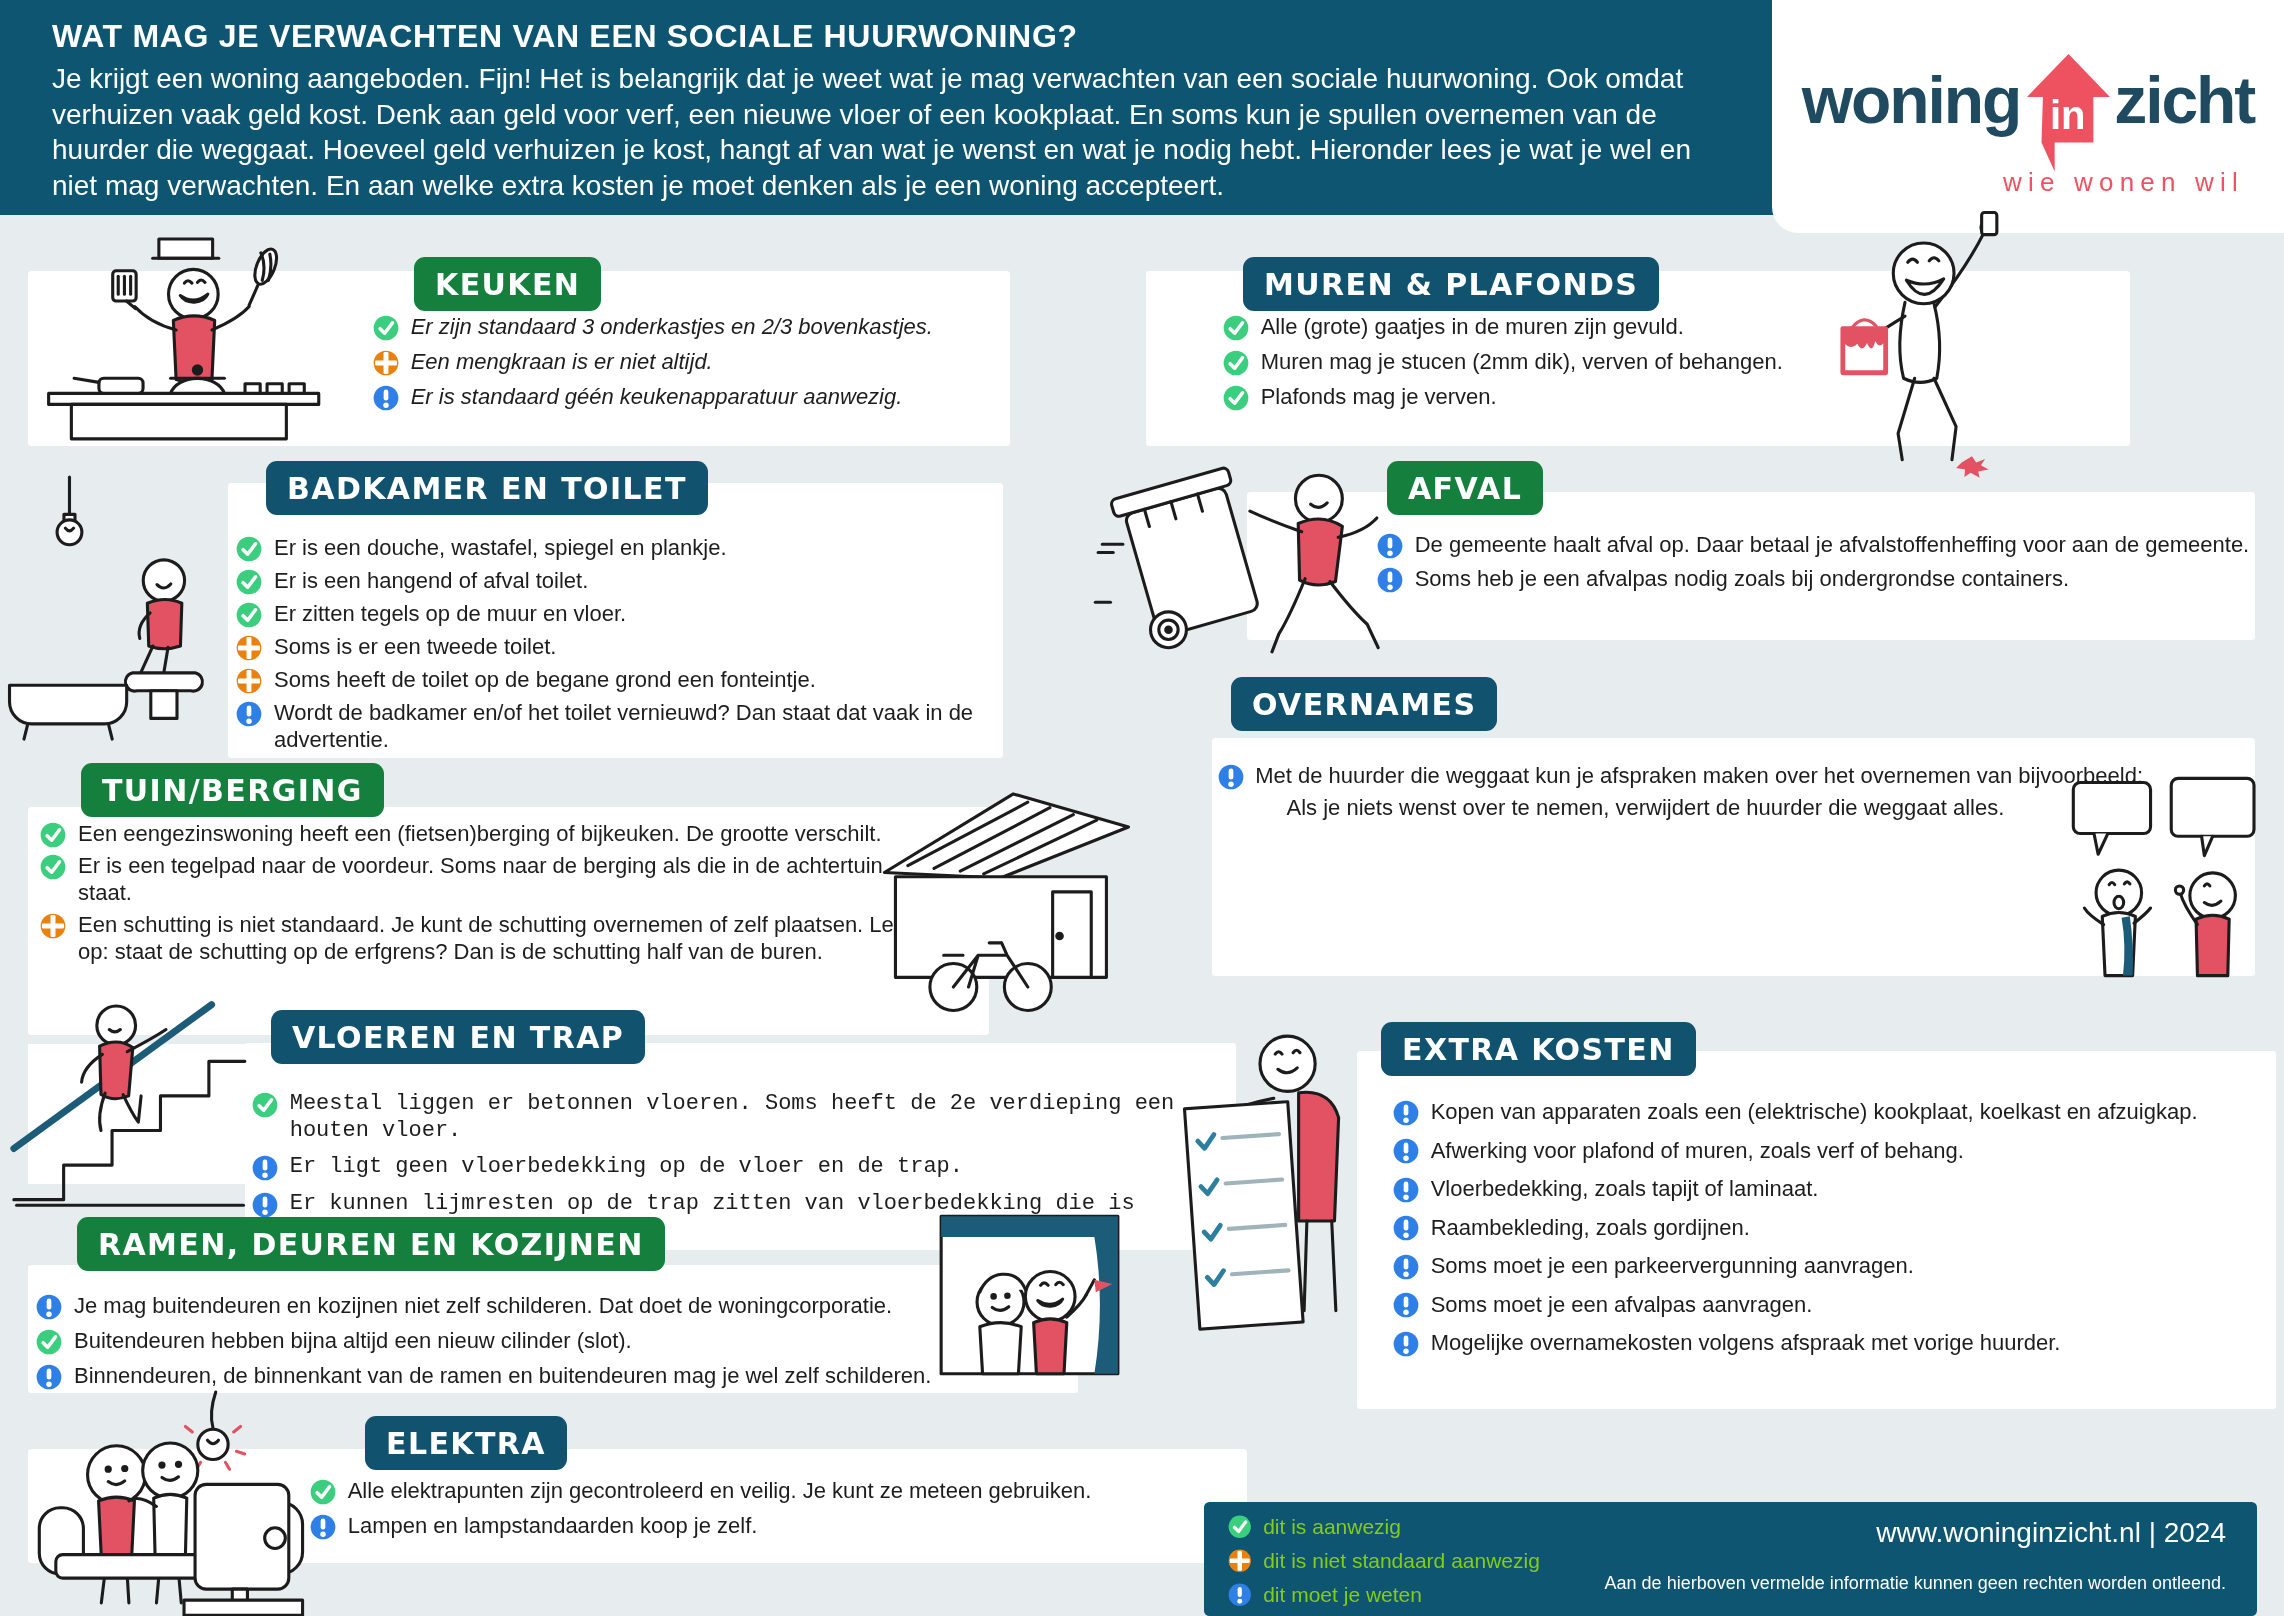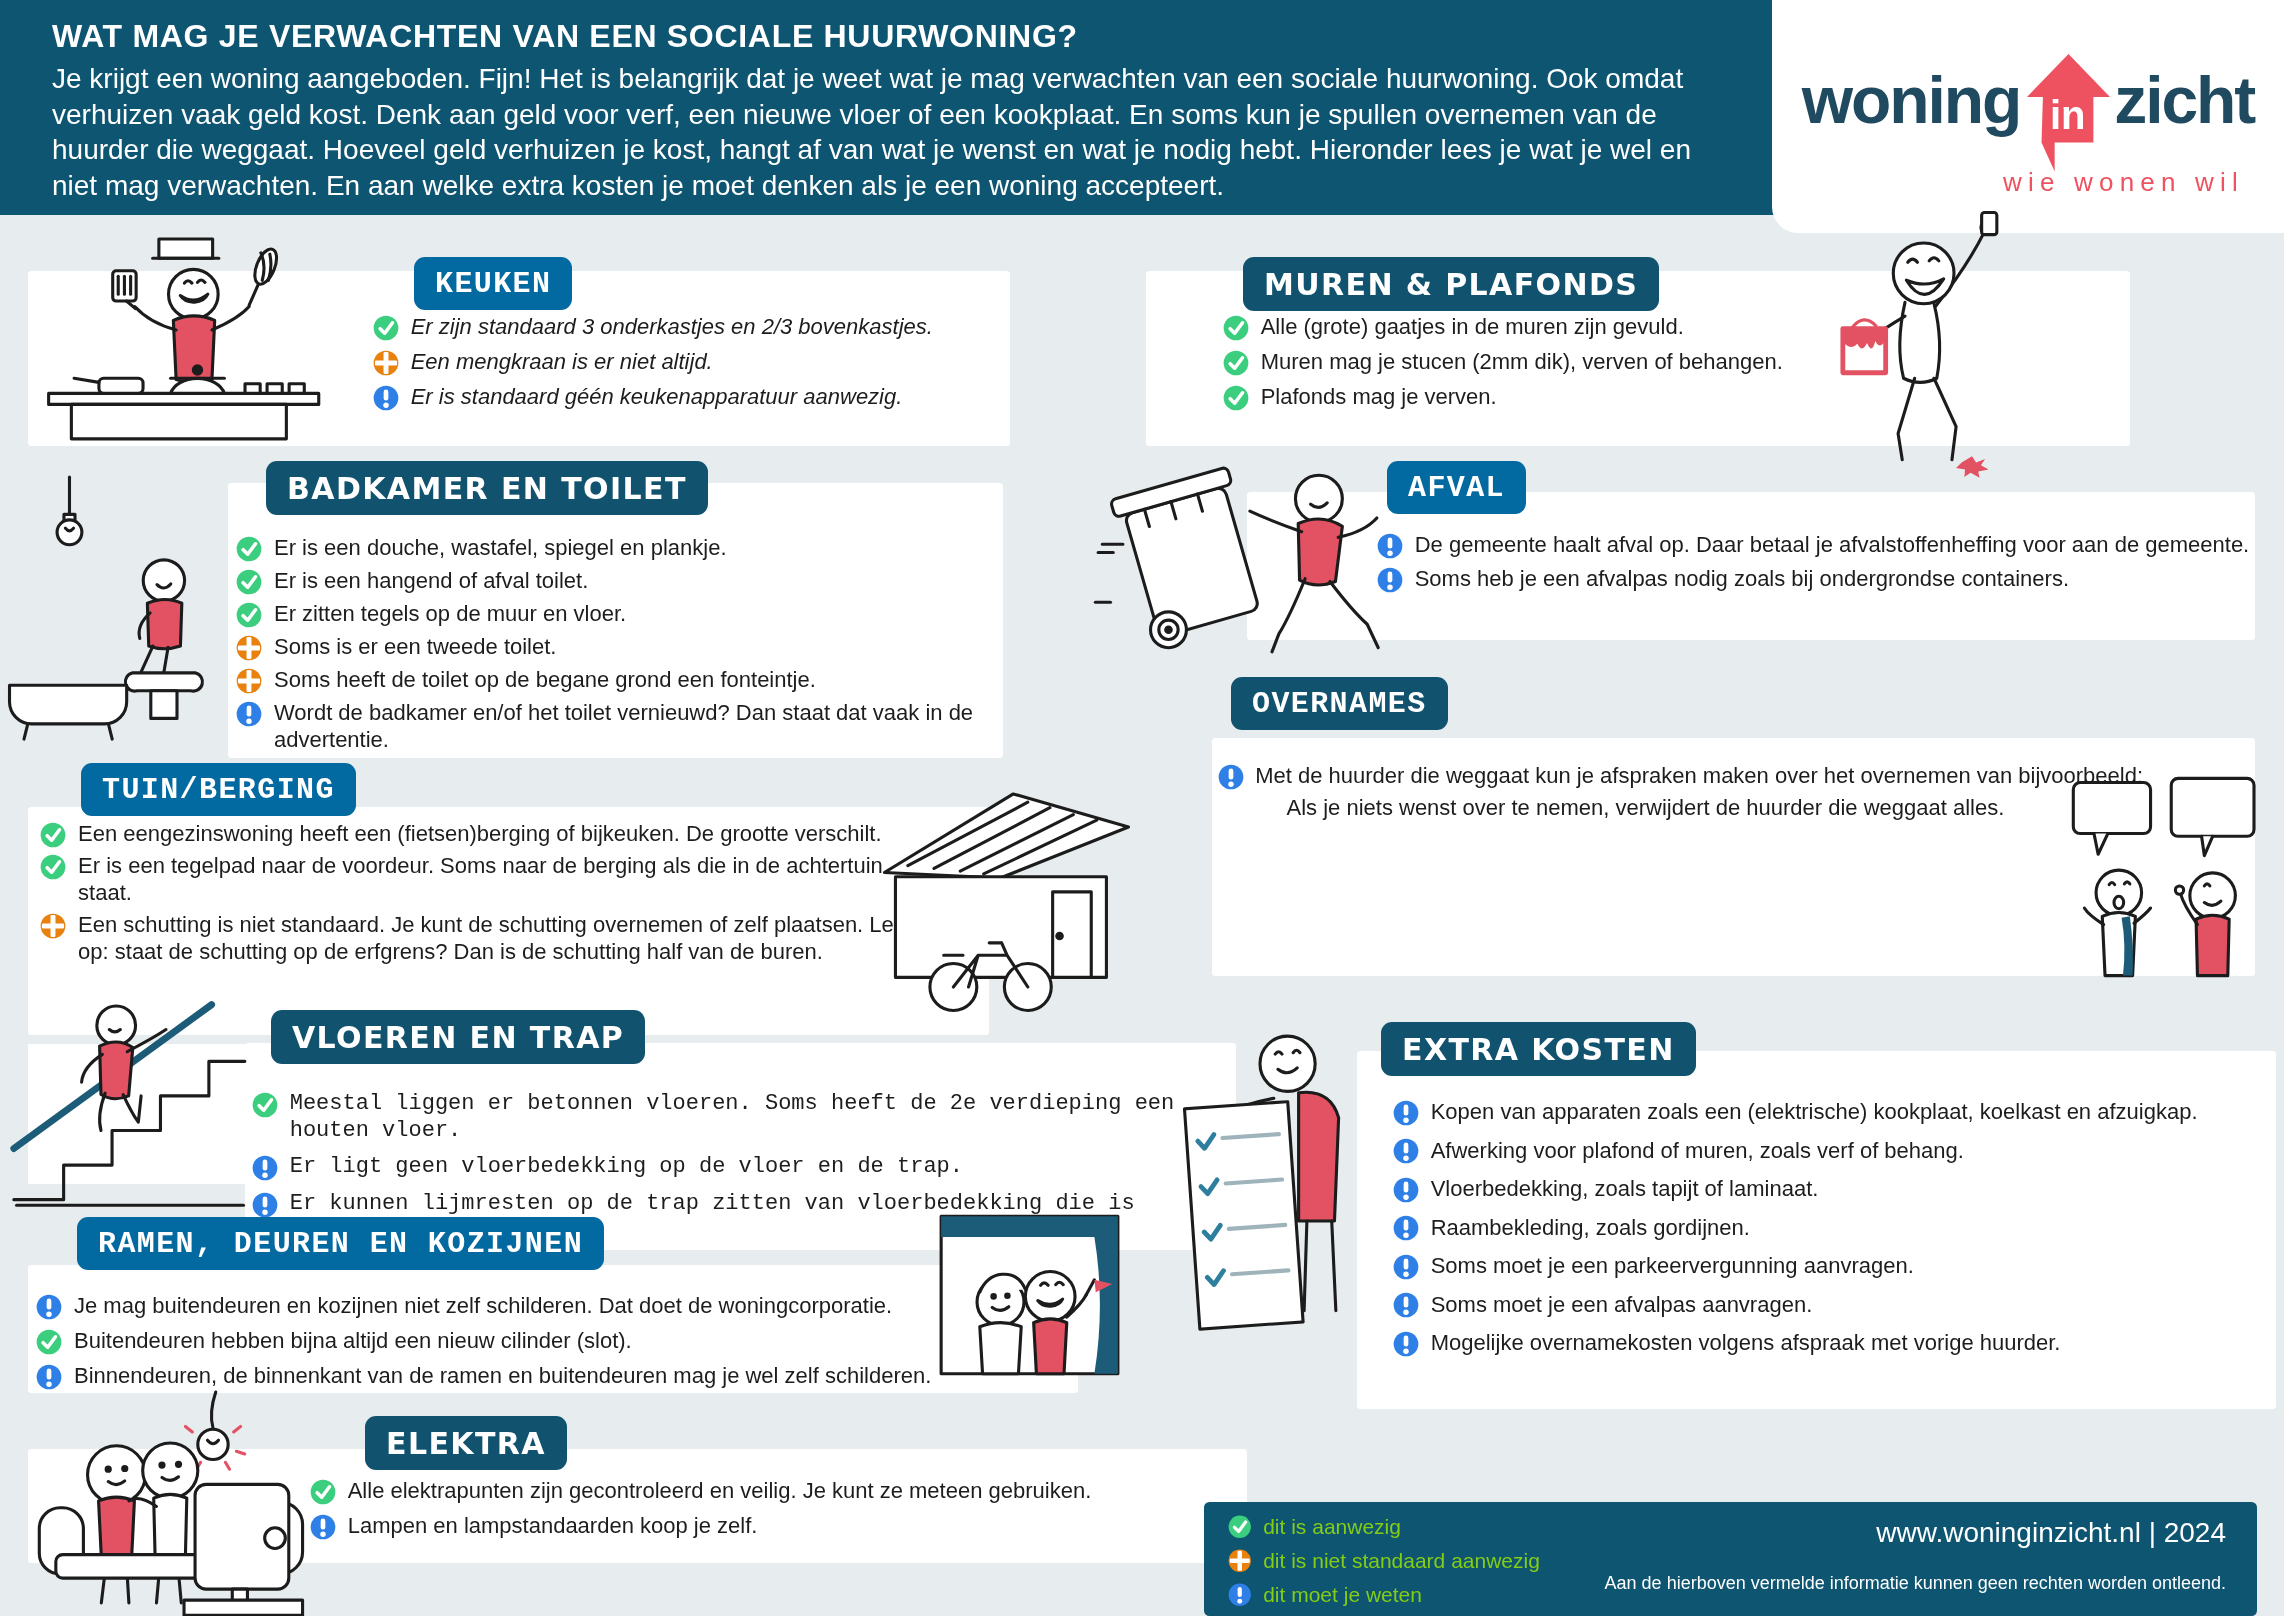--- a/index.html
+++ b/index.html
@@ -16,21 +16,21 @@
   
   #logo-card { position:absolute; right:0; top:0; width:512px; height:233px; background:#fff; border-radius:0 0 0 26px; z-index:2; }
   .logo-row { position:absolute; left:0; top:54px; width:512px; display:flex; align-items:center; justify-content:center; }
   .logo-word { font-size:66px; font-weight:700; color:#1f4a60; letter-spacing:-2.1px; }
   .logo-house { width:83px; height:131px; margin:0 4.1px -40px 7px; position:relative; }
   .logo-tagline { position:absolute; right:40px; top:167px; color:#ee5261; font-size:26px; letter-spacing:6.2px; }
   
   .card { position:absolute; background:#fff; border-radius:3.5px; z-index:1; }
   .badge { position:absolute; z-index:6; color:#fff; font-weight:700; font-size:30px; letter-spacing:1.4px;
            padding:9.7px 21px; border-radius:11px; white-space:nowrap; font-family:"DejaVu Sans", sans-serif; }
-  .badge.red  { background:#0369a1;font-family:Liberation Mono, monospace; }
+  .badge.red  { background:#15803d; }
   .badge.teal { background:#11536e; }
   .items { position:absolute; display:flex; flex-direction:column; list-style:none; }
   .item { display:flex; align-items:flex-start; gap:11.7px; }
   .item .ic { width:26px; height:26px; flex:none; margin-top:0.7px; }
   .item .ic svg { width:100%; height:100%; display:block; }
   .item .tx { font-size:22px; line-height:1.22; color:#1d1d1d; }
   
   #overnames-body { position:absolute; left:5.5px; top:25px; width:1022px; }
   .bul { list-style:none; margin:7px 0 0 104px; }
   .bul li { font-size:22px; line-height:1.16; color:#1d1d1d; }
@@ -275,21 +275,21 @@
                 <rect x="16.4" y="7" width="7.2" height="17" rx="3.6" fill="#fff"></rect>
                 <circle cx="20" cy="31" r="4.2" fill="#fff"></circle>
               </svg>
             </span>
             <span class="tx">Met de huurder die weggaat kun je afspraken maken over het overnemen van bijvoorbeeld:</span>
           </li>
         </ul>
       <p id="overnames-outro">Als je niets wenst over te nemen, verwijdert de huurder die weggaat alles.</p>
     </div>
   </div>
-  <div class="badge teal" style="left:1231px;top:677px;font-family:Liberation Mono, monospace;">OVERNAMES</div>
+  <div class="badge teal" style="left:1231px;top:677px;">OVERNAMES</div>
 
   <div class="card" style="left:245px;top:1043px;width:991px;height:207px;font-family:Liberation Mono, monospace;">
     <ul class="items" style="left:7px;top:48px;width:981px;gap:9.7px;">
         <li class="item">
           <span class="ic">
             <svg viewBox="0 0 40 40">
               <circle cx="20" cy="20" r="19" fill="#3bce7e"></circle>
               <path d="M11 21 L18 28 L30 12" fill="none" stroke="#fff" stroke-width="5.5" stroke-linecap="round" stroke-linejoin="round"></path>
             </svg>
           </span>

